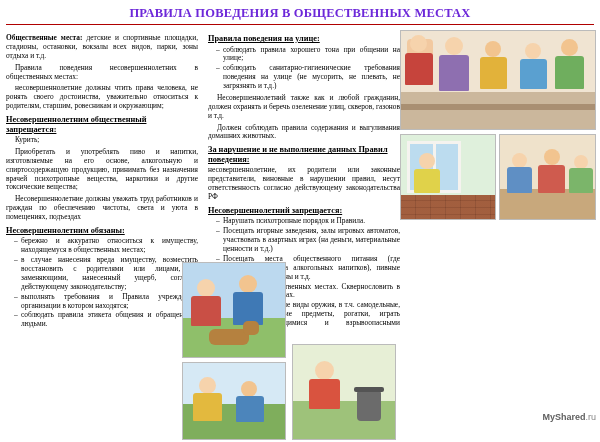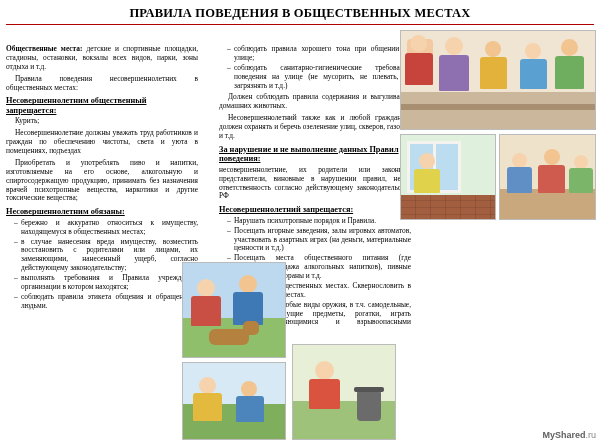--- a/index.html
+++ b/index.html
@@ -16,26 +16,26 @@
     padding:4px 6px 0 6px;
     box-sizing:border-box;
   }
   .title{
     text-align:center;
     font-weight:bold;
     font-size:12.5px;
     letter-spacing:.2px;
     padding:2px 0 3px 0;
     border-bottom:1px solid #b00000;
-    color:#000000;
+    color:#6d28d9;
   }
   .cols{
     display:flex;
-    gap:21px;
-    margin-top:20px;
+    gap:10px;
+    margin-top:9px;
   }
   .col{width:192px;}
   .col.mid{width:192px;}
   .col.right{flex:1;}
   h3{
     font-size:8.3px;
     margin:0 0 2px 0;
     font-weight:bold;
     text-decoration:underline;
     line-height:1.15;
@@ -68,21 +68,21 @@
   .blk{margin-bottom:4px;}
   
   .ph{
     position:absolute;
     border:1px solid #bbb;
     overflow:hidden;
     box-sizing:border-box;
   }
   .watermark{
     position:absolute;
-    right:4px;bottom:2px;
+    right:4px;bottom:20px;
     font-family:"Liberation Sans", sans-serif;
     font-size:9px;
     color:#6f6f6f;
     opacity:.85;
   }
   .watermark .m{color:#444;font-weight:bold;}
   .room{background:#e8d9c6;}
   .street{background:#cfe0ef;}
   .head{position:absolute;border-radius:50%;}
   .body{position:absolute;border-radius:3px 3px 1px 1px;}
@@ -97,50 +97,52 @@
   <div class="cols">
 
     <div class="col left">
 
       <div class="blk">
         <p class="noind">
           <b>Общественные места:</b>
           <span>детские и спортивные площадки, стадионы, остановки, вокзалы всех видов, парки, зоны отдыха и т.д.</span>
         </p>
         <p>Правила поведения несовершеннолетних в общественных местах:</p>
+        <p>несовершеннолетние должны чтить права человека, не ронять своего достоинства, уважительно относиться к родителям, старшим, ровесникам и окружающим;</p>
       </div>
 
       <div class="blk">
         <h3>Несовершеннолетним общественный запрещается:</h3>
         <p class="noind" style="text-indent:9px">Курить;</p>
+        <p>Приобретать и употреблять пиво и напитки, изготовляемые на его основе, алкогольную и спиртосодержащую продукцию, принимать без назначения врачей психотропные вещества, наркотики и другие токсические вещества;</p>
         <p>Несовершеннолетние должны уважать труд работников и граждан по обеспечению чистоты, света и уюта в помещениях, подъездах</p>
-        <p>Приобретать и употреблять пиво и напитки, изготовляемые на его основе, алкогольную и спиртосодержащую продукцию, принимать без назначения врачей психотропные вещества, наркотики и другие токсические вещества;</p>
       </div>
 
       <div class="blk">
         <h3>Несовершеннолетним обязаны:</h3>
         <ul>
           <li>бережно и аккуратно относиться к имуществу, находящемуся в общественных местах;</li>
           <li>в случае нанесения вреда имуществу, возместить восстановить с родителями или лицами, их заменяющими, нанесенный ущерб, согласно действующему законодательству;</li>
           <li>выполнять требования и Правила учреждения, организации в котором находятся;</li>
           <li>соблюдать правила этикета общения и обращения с людьми.</li>
         </ul>
       </div>
 
     </div>
 
     <div class="col mid">
 
       <div class="blk">
+        <h3>Правила поведения на улице:</h3>
         <ul>
           <li>соблюдать правила хорошего тона при общении на улице;</li>
           <li>соблюдать санитарно-гигиенические требования поведения на улице (не мусорить, не плевать, не загрязнять и т.д.)</li>
         </ul>
+        <p>Несовершеннолетний также как и любой гражданин, должен охранять и беречь озеленение улиц, скверов, газонов и т.д.</p>
         <p>Должен соблюдать правила содержания и выгуливания домашних животных.</p>
-        <p>Несовершеннолетний также как и любой гражданин, должен охранять и беречь озеленение улиц, скверов, газонов и т.д.</p>
       </div>
 
       <div class="blk">
         <h3>За нарушение и не выполнение данных Правил поведения:</h3>
         <p class="noind">несовершеннолетние, их родители или законные представители, виновные в нарушении правил, несут ответственность согласно действующему законодательства РФ</p>
       </div>
 
       <div class="blk">
         <h3>Несовершеннолетний запрещается:</h3>
         <ul>

